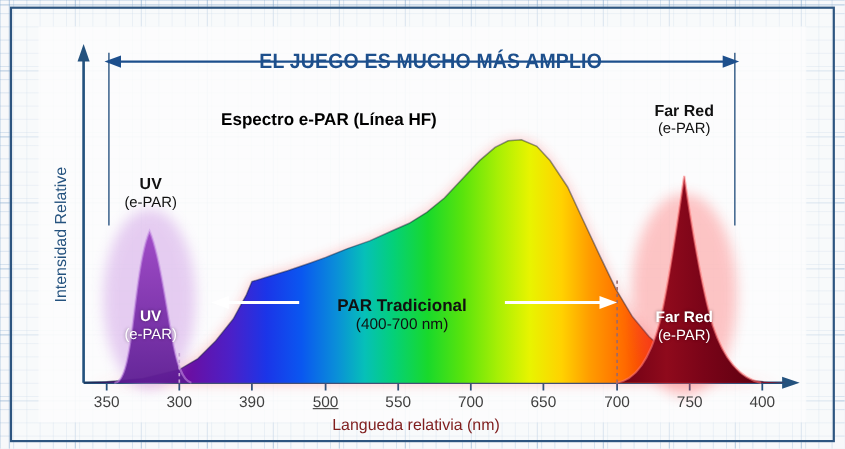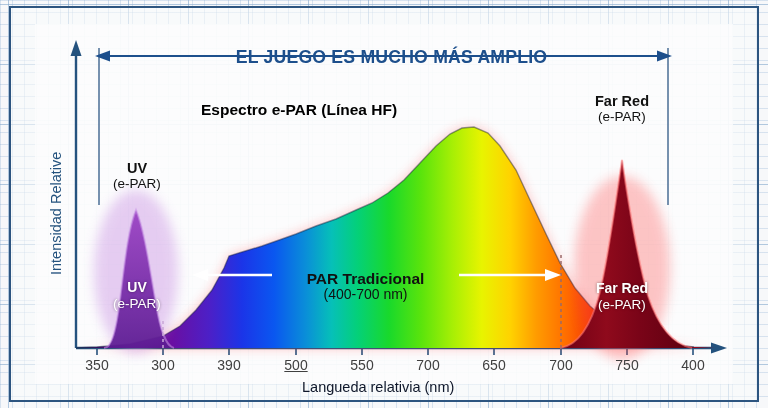--- a/index.html
+++ b/index.html
@@ -47,21 +47,21 @@
   .title-spec{font-size:15.5px;font-weight:bold;color:#000000;}
   .pk-bold{font-size:14.5px;font-weight:bold;color:#111;text-align:center;line-height:1.12;}
   .pk-sub{font-size:13.5px;font-weight:normal;color:#111;}
   .pk-white{font-size:14px;font-weight:bold;color:#fff;text-align:center;line-height:1.12;
             text-shadow:0 0 3px rgba(0,0,0,.45);}
   .pk-white .sub{font-weight:normal;font-size:13.5px;}
   .par-box{text-align:center;line-height:1.1;}
   .par-t1{font-size:15.5px;font-weight:bold;color:#111;}
   .par-t2{font-size:14px;color:#111;}
   .tick{font-size:14px;color:#404040;text-align:center;}
-  .xaxis-title{font-size:14.5px;color:#0f172a;}
+  .xaxis-title{font-size:14.5px;color:#7f1d1d;}
   .yaxis-title{
     font-size:14.5px;color:#24527e;font-weight:normal;
     transform:rotate(-90deg);transform-origin:left top;
   }
 </style>
 </head>
 <body>
 
 <div id="root">
 

